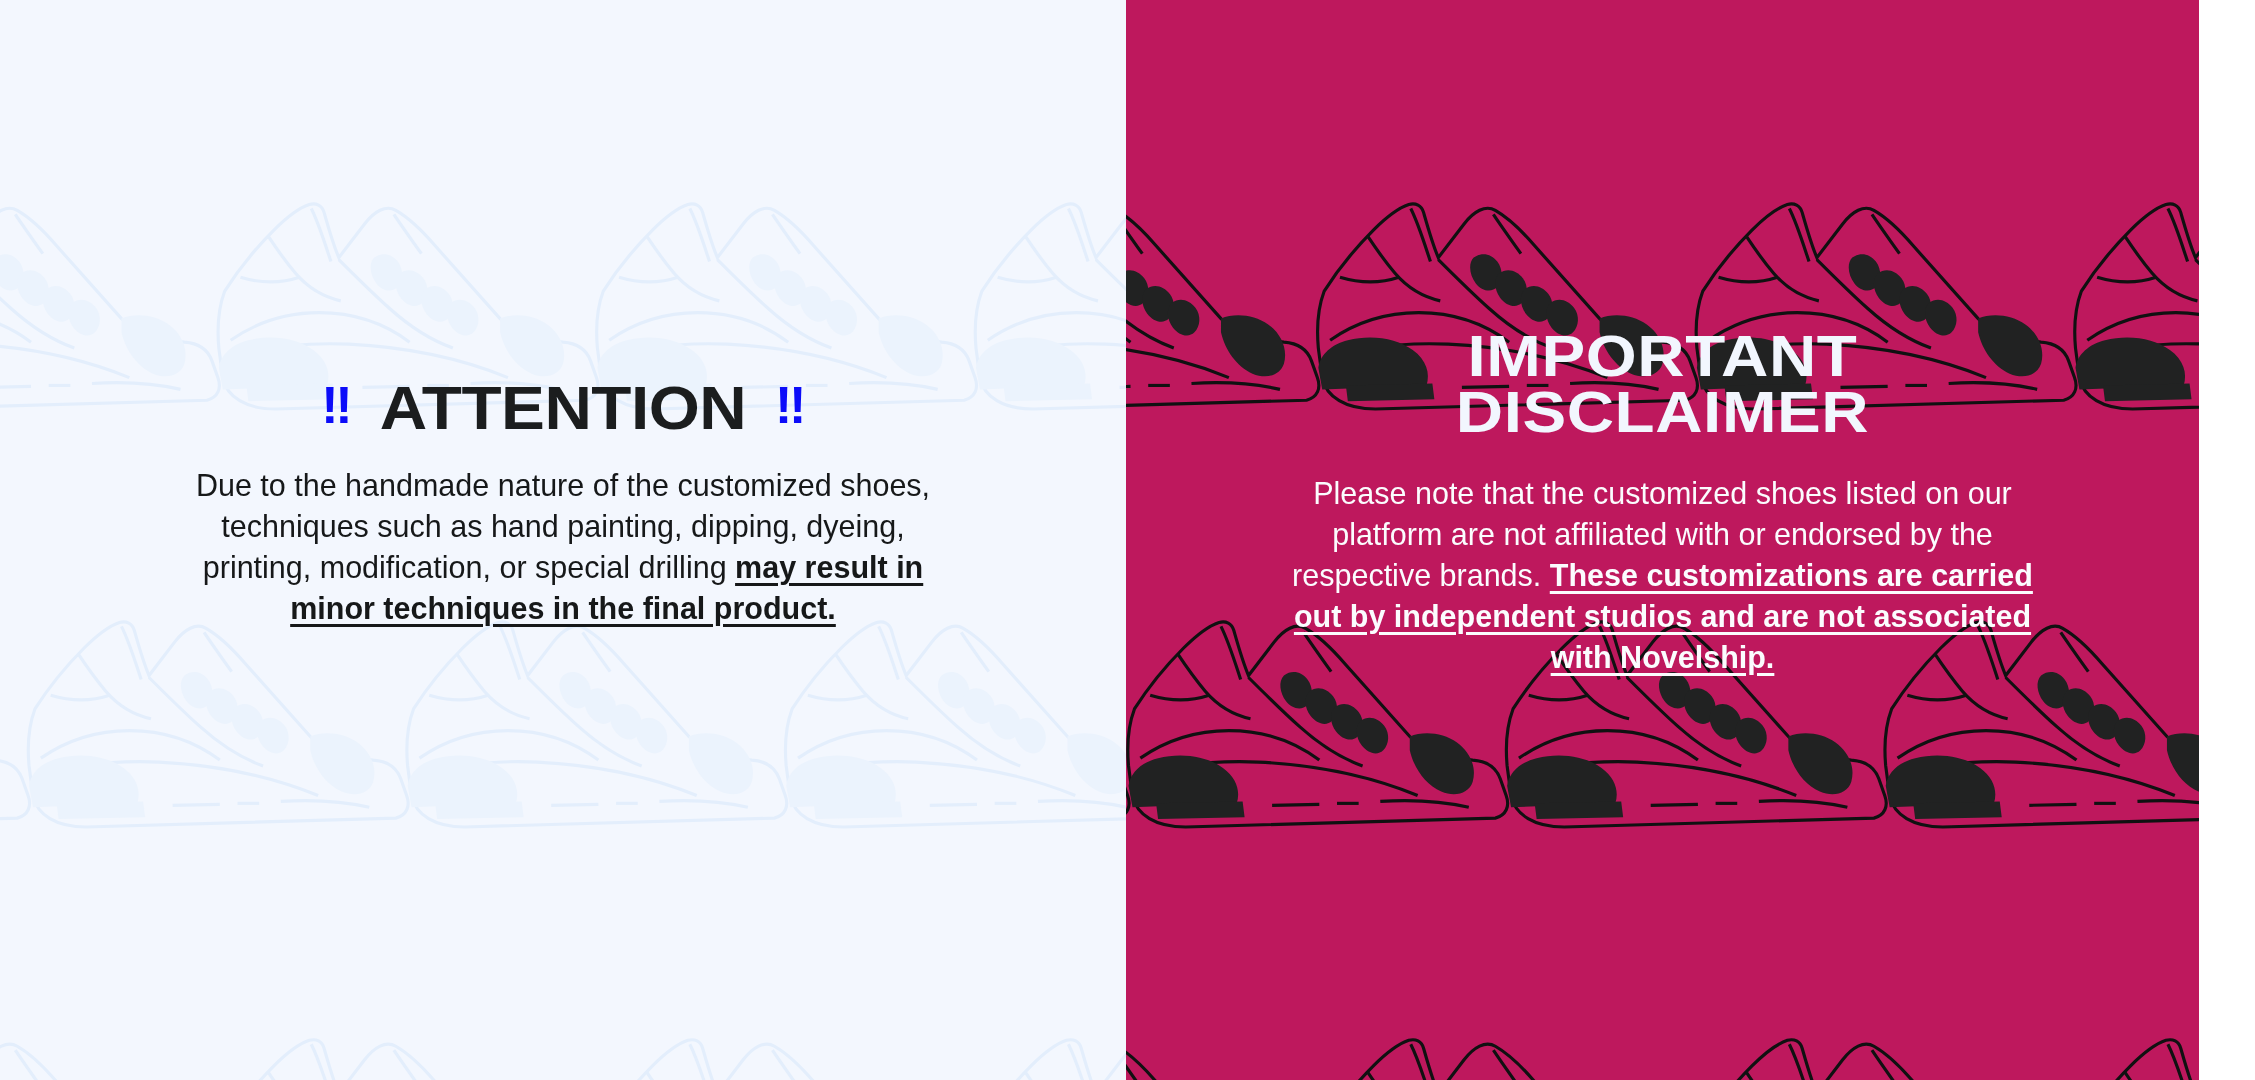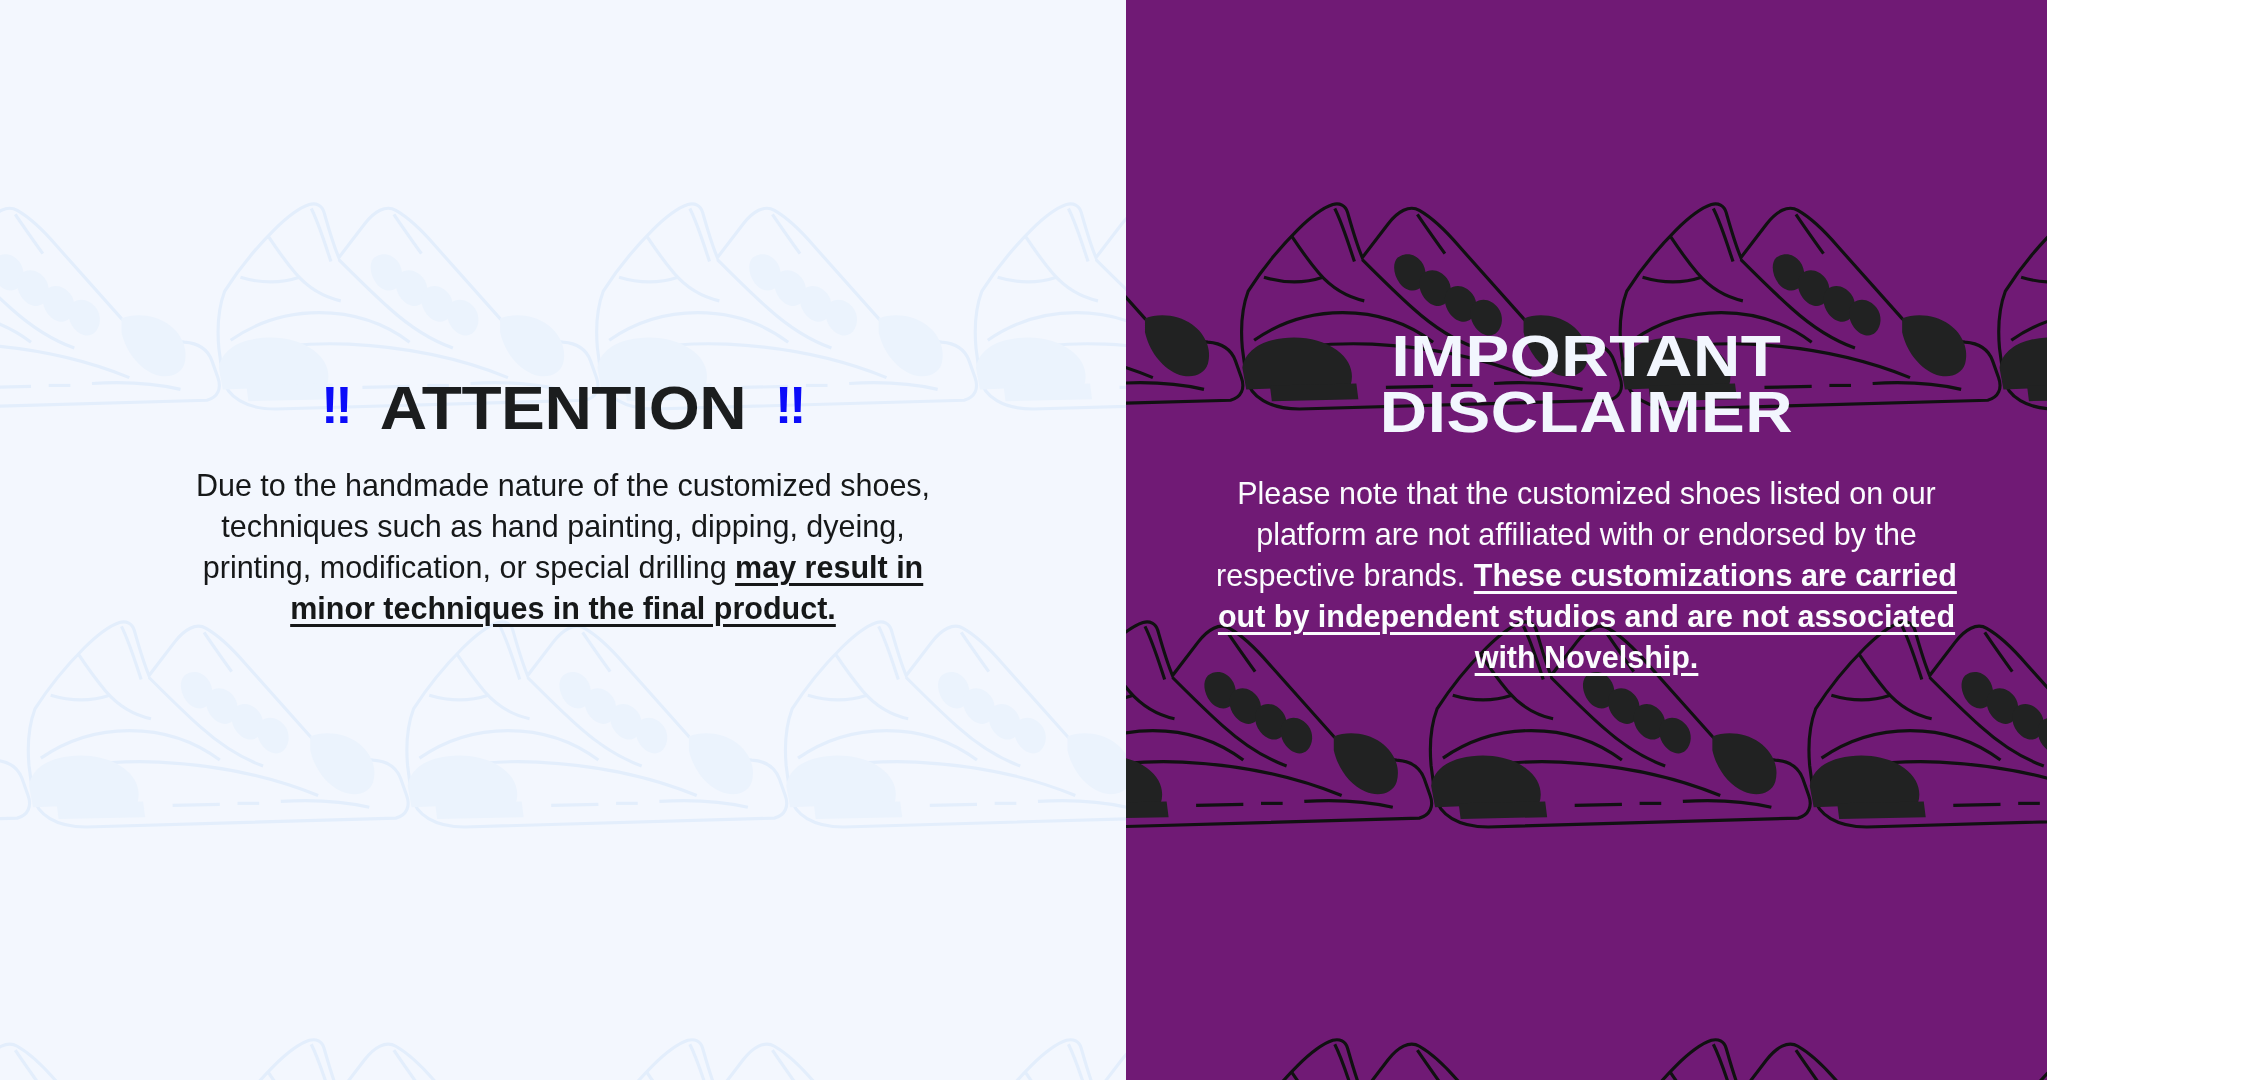--- a/index.html
+++ b/index.html
@@ -20,21 +20,21 @@
   
   .panel {
     position:relative;
     height:1080px;
     overflow:hidden;
     display:flex;
     align-items:center;
     justify-content:center;
   }
   .panel--light { width:1126px; background:#F3F7FE; }
-  .panel--dark  { width:921px; background:#701a75; }
+  .panel--dark  { width:1073px; background:#be185d; }
 
   
   .pattern {
     position:absolute;
     inset:-60px -40px -40px -40px;
     pointer-events:none;
     z-index:0;
   }
   .pattern svg { display:block; width:100%; height:100%; }
 

